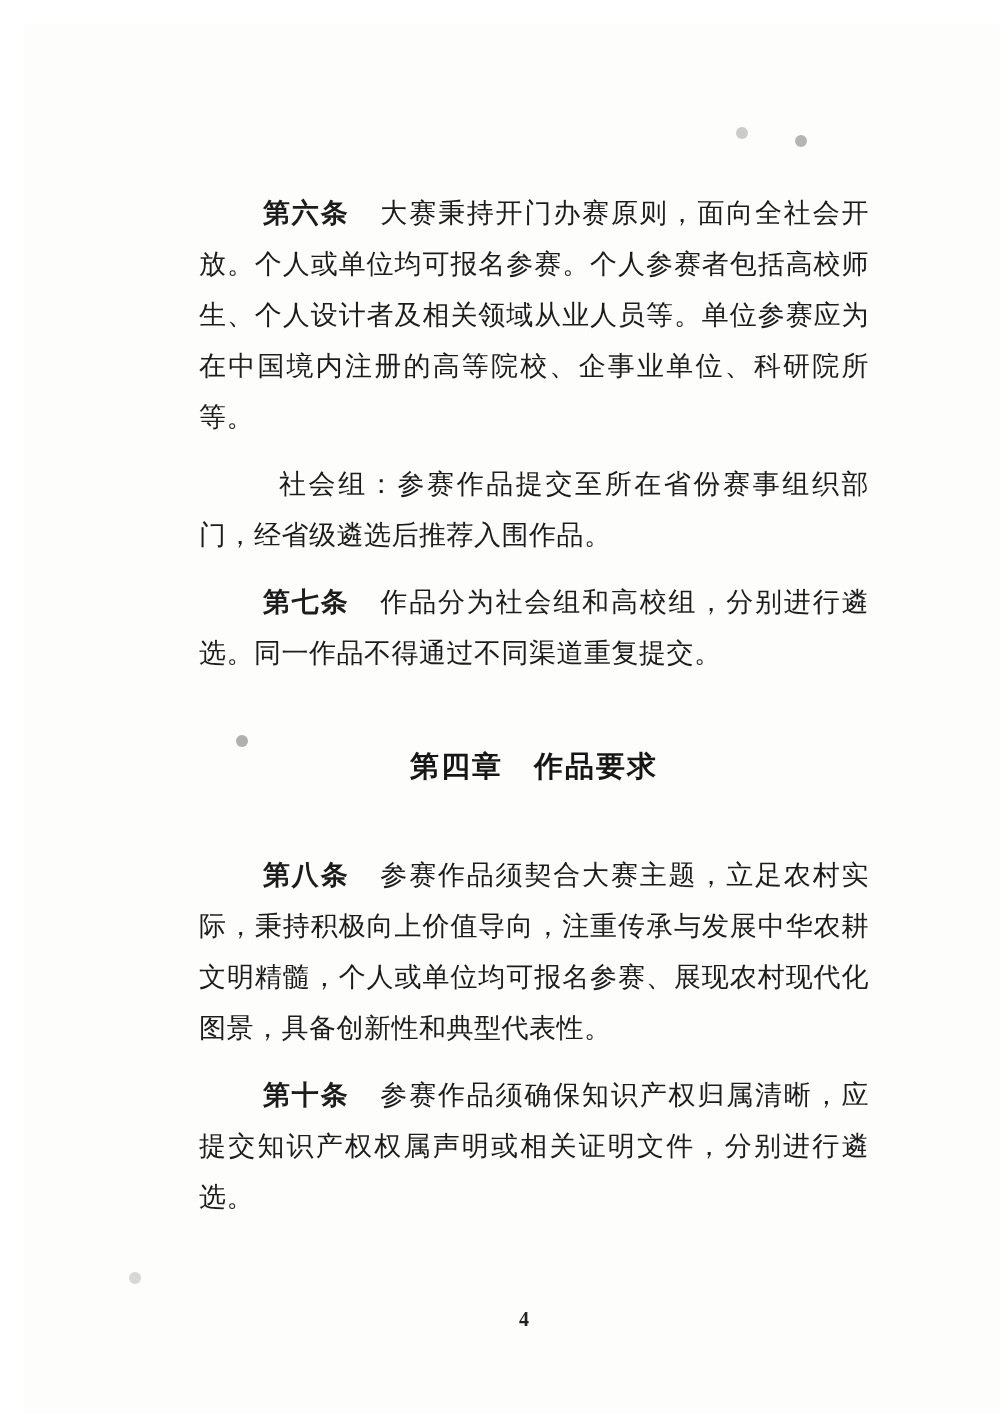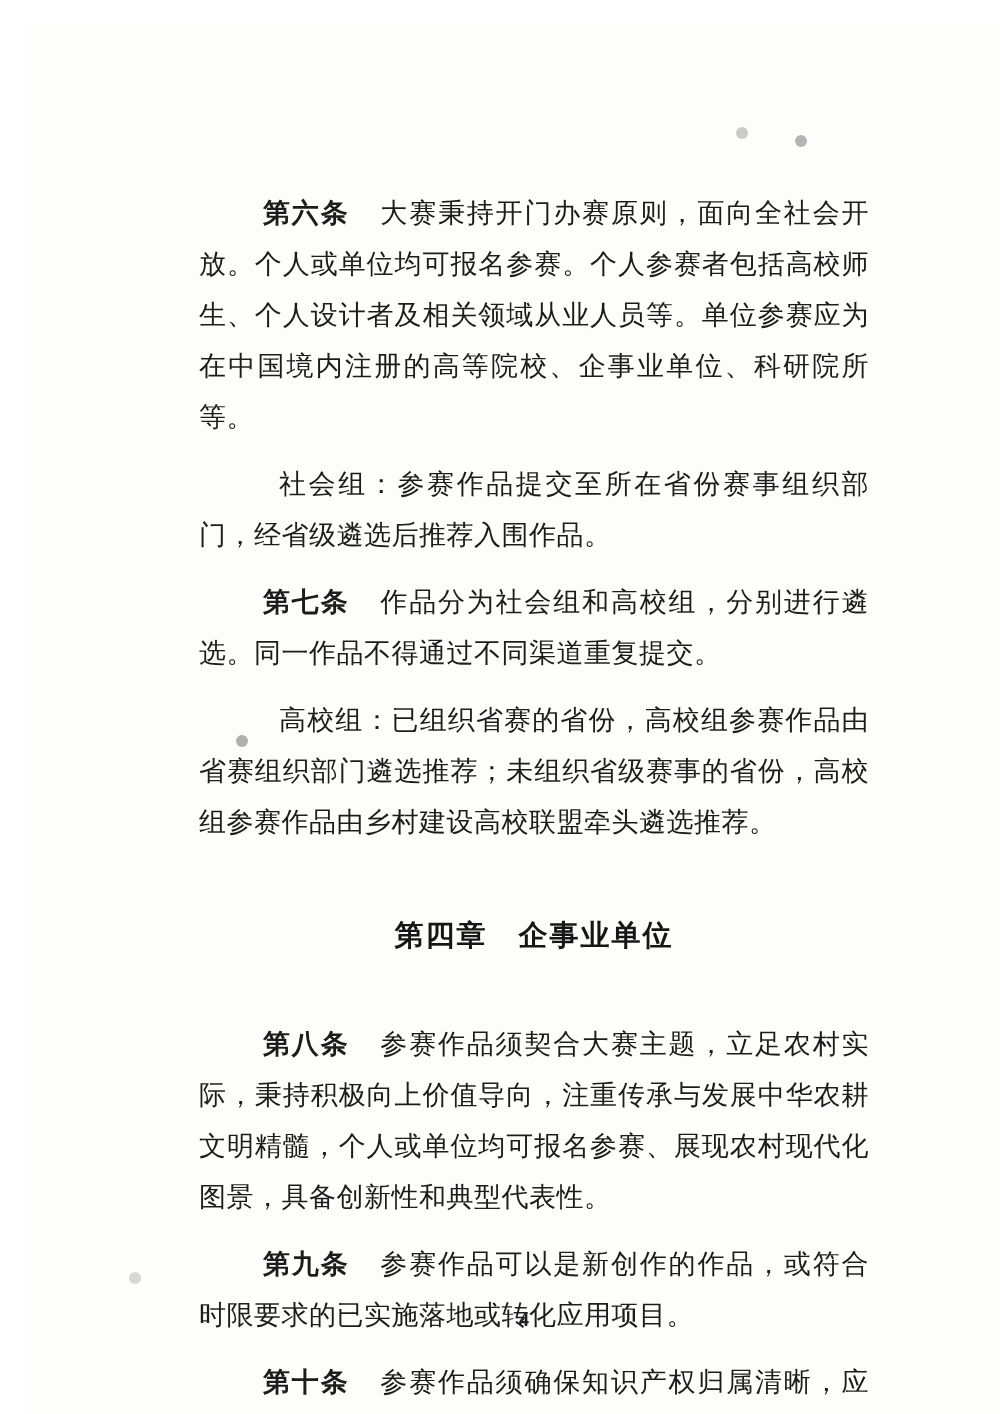--- a/index.html
+++ b/index.html
@@ -79,27 +79,25 @@
   <span class="speck s4"></span>
 
   <div class="content">
 
     <p class="para"><span class="article-label">第六条</span><span class="article-text">大赛秉持开门办赛原则，面向全社会开放。个人或单位均可报名参赛。个人参赛者包括高校师生、个人设计者及相关领域从业人员等。单位参赛应为在中国境内注册的高等院校、企事业单位、科研院所等。</span></p>
 
     <p class="para"><span class="article-label"></span><span class="article-text">社会组：参赛作品提交至所在省份赛事组织部门，经省级遴选后推荐入围作品。</span></p>
 
     <p class="para"><span class="article-label">第七条</span><span class="article-text">作品分为社会组和高校组，分别进行遴选。同一作品不得通过不同渠道重复提交。</span></p>
 
-    <p class="para"><span class="article-label"></span><span class="article-text">高校组：已组织省赛的省份，高校组参赛作品由省赛组织部门遴选推荐；未组织省级赛事的省份，高校组参赛作品由乡村建设高校联盟牵头遴选推荐。</span></p>
 
-    <h2 class="chapter">第四章　企事业单位</h2>
+    <h2 class="chapter">第四章　作品要求</h2>
 
     <p class="para"><span class="article-label">第八条</span><span class="article-text">参赛作品须契合大赛主题，立足农村实际，秉持积极向上价值导向，注重传承与发展中华农耕文明精髓，个人或单位均可报名参赛、展现农村现代化图景，具备创新性和典型代表性。</span></p>
 
-    <p class="para"><span class="article-label">第九条</span><span class="article-text">参赛作品可以是新创作的作品，或符合时限要求的已实施落地或转化应用项目。</span></p>
 
     <p class="para"><span class="article-label">第十条</span><span class="article-text">参赛作品须确保知识产权归属清晰，应提交知识产权权属声明或相关证明文件，分别进行遴选。</span></p>
 
   </div>
 
   <div class="page-number">4</div>
 
 </div>
 
 </body></html>

